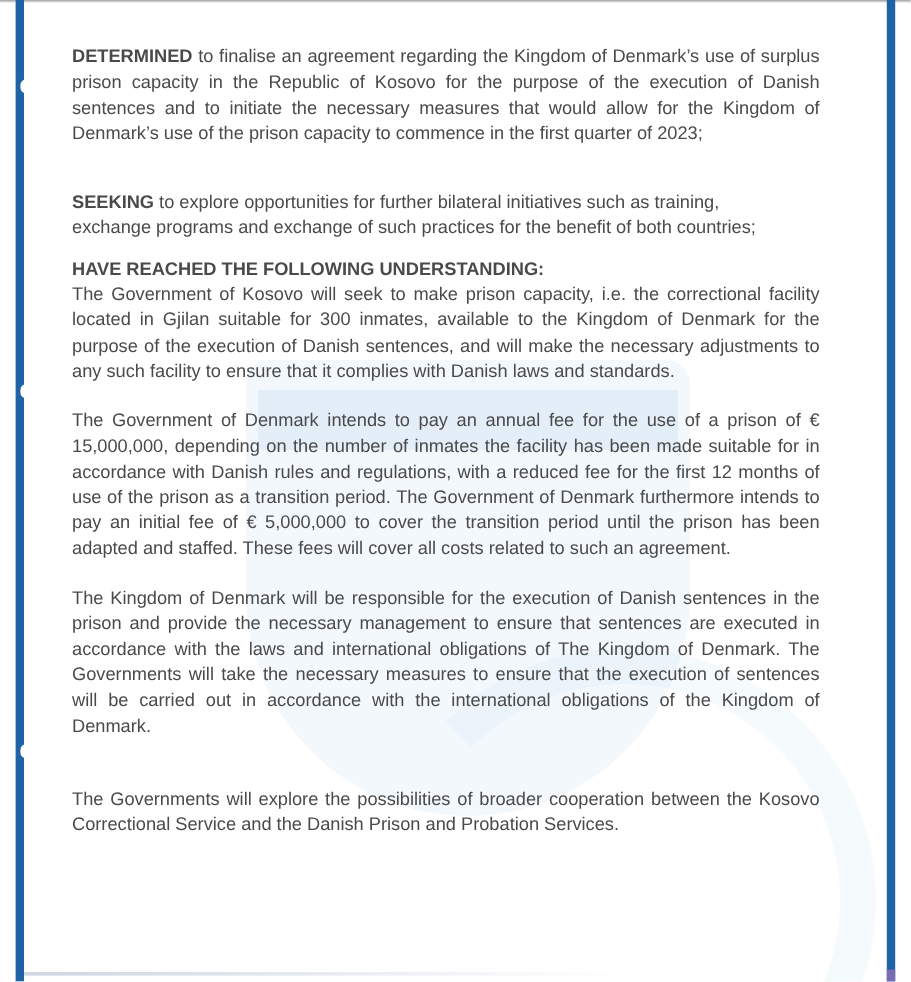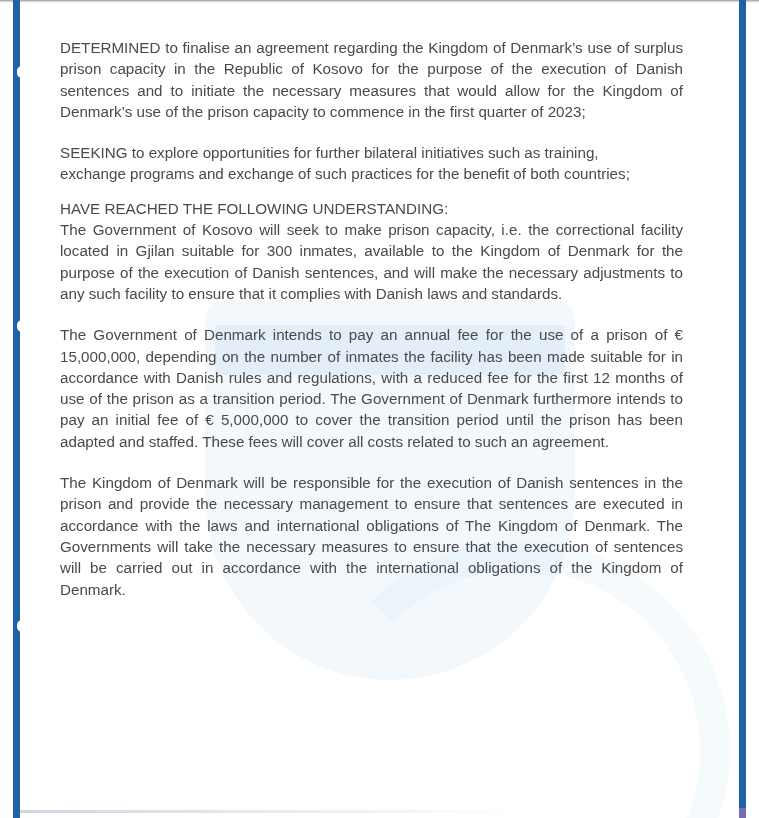--- a/index.html
+++ b/index.html
@@ -84,28 +84,28 @@
       left: 60px; top: 37px;
       width: 623px;
       color: #4a4a4a;
       font-size: 15.2px;
       line-height: 21.3px;
     }
     .para {
       margin: 0;
       text-align: justify;
     }
-    .para.last-left { text-align: left; }
+    .para.last-left { text-align: left; margin-top: 16px; }
     .kw {
-      font-weight: normal;
+      font-weight: bold;
     }
     .gap-lg { height: 20px; }
     .gap-sm { height: 13px; }
     .heading {
-      font-weight: normal;
+      font-weight: bold;
       margin: 0;
     }
   </style>
 </head>
 <body>
 
 <div class="top-shadow"></div>
 
 <div class="bar-left">
   <div class="notch" style="top:66px"></div>
@@ -143,14 +143,15 @@
 
   <div class="gap-lg"></div>
 
   <p class="para">The Kingdom of Denmark will be responsible for the execution of Danish sentences in the prison and provide the necessary management to ensure that sentences are executed in accordance with the laws and international obligations of The Kingdom of Denmark. The Governments will take the necessary measures to ensure that the execution of sentences will be carried out in accordance with the international obligations of the Kingdom of Denmark.</p>
 
   <div class="gap-lg"></div>
 
 
   <div class="gap-lg"></div>
 
+  <p class="para">The Governments will explore the possibilities of broader cooperation between the Kosovo Correctional Service and the Danish Prison and Probation Services.</p>
 
 </div>
 
 </body></html>

